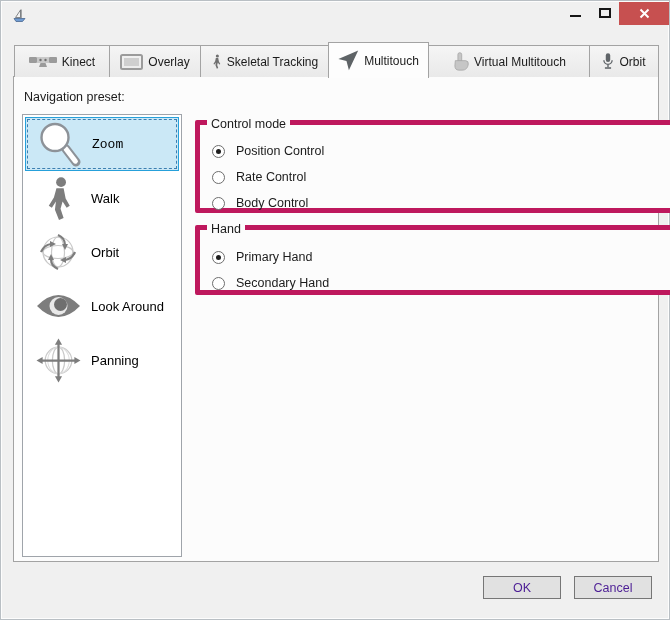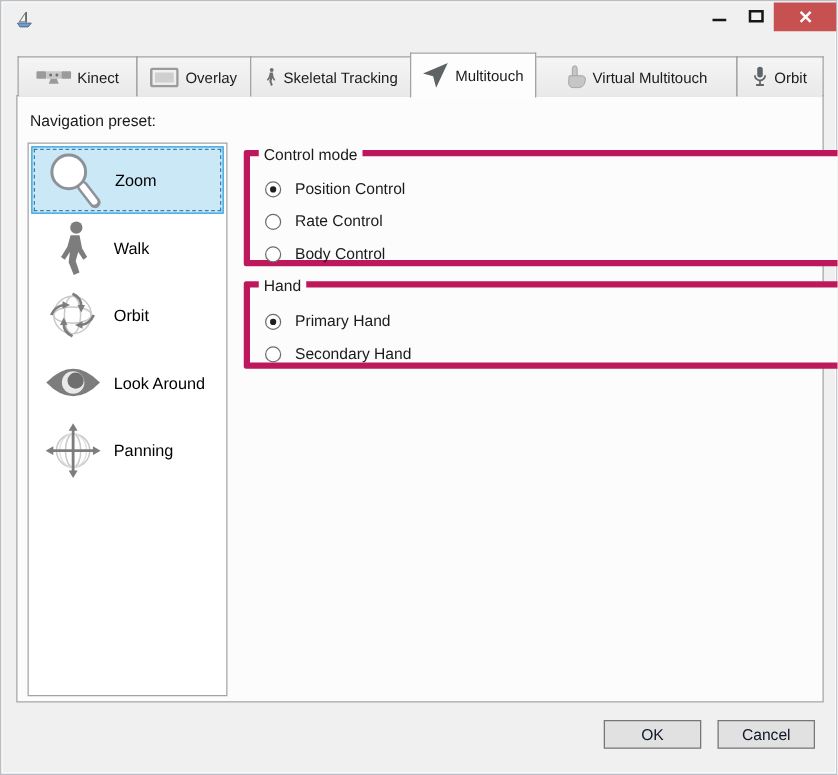--- a/index.html
+++ b/index.html
@@ -62,21 +62,21 @@
   .listbox {
     position:absolute; left:8px; top:37px; width:160px; height:443px;
     background:#ffffff; border:1px solid #9fa4aa; padding-top:2px;
   }
   .litem {
     position:relative; height:54px; margin:0 2px;
     display:flex; align-items:center; cursor:default;
   }
   .litem .icol { width:66px; display:flex; align-items:center; justify-content:center; flex:none; }
   .litem .llabel { font-size:13px; color:#000; }
-  .litem.selected { background:#cbe8f6; border:1px solid #26a0da; }
+  .litem.selected { background:#cbe8f6; border:1px solid #26a0da;font-family:Liberation Mono, monospace; }
   .litem.selected::after {
     content:""; position:absolute; inset:1px; border:1px dashed #3c7fb1; pointer-events:none;
   }
   
   .group {
     position:absolute; left:181px; width:529px;
     border:5px solid #be185d; border-radius:2px; background:#fcfcfc;
   }
   .g1 { top:43px; height:93px; }
   .g2 { top:148px; height:70px; }
@@ -92,21 +92,21 @@
   }
   .radio.checked::after {
     content:""; position:absolute; left:3px; top:3px; width:5px; height:5px;
     border-radius:50%; background:#1f1f1f;
   }
   .rlabel { font-size:12.5px; color:#1b1b1b; }
   
   .btn {
     position:absolute; top:575px; width:78px; height:23px;
     background:#e1e1e1; border:1px solid #767676;
-    font-size:12.5px; color:#0f172a; display:flex; align-items:center; justify-content:center;
+    font-size:12.5px; color:#4c1d95; display:flex; align-items:center; justify-content:center;
     cursor:default;
   }
   .btn-ok { left:482px; } .btn-cancel { left:573px; }
   svg { display:block; }
 </style>
 </head>
 <body>
 
 <div class="window">
 

